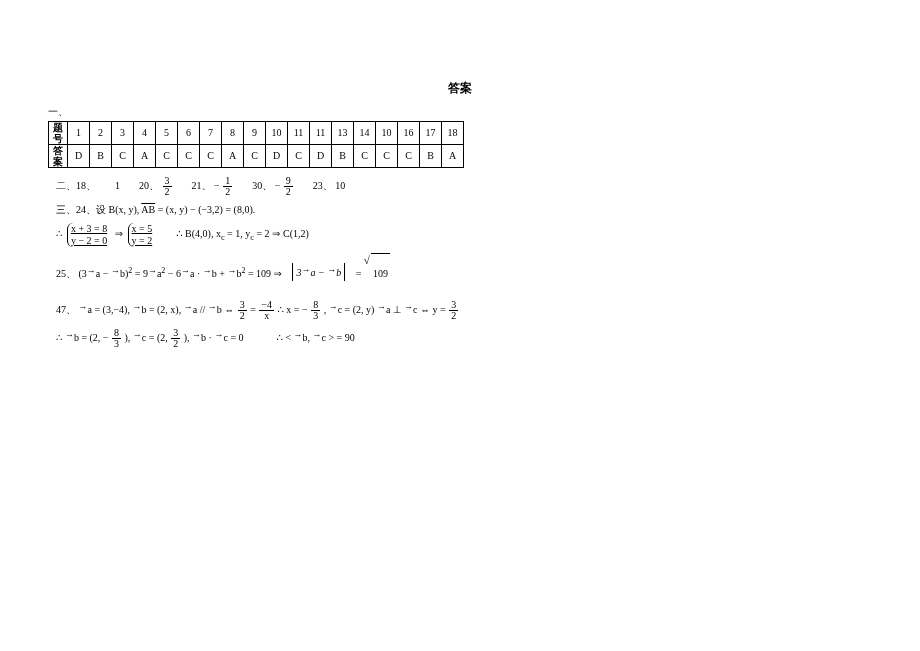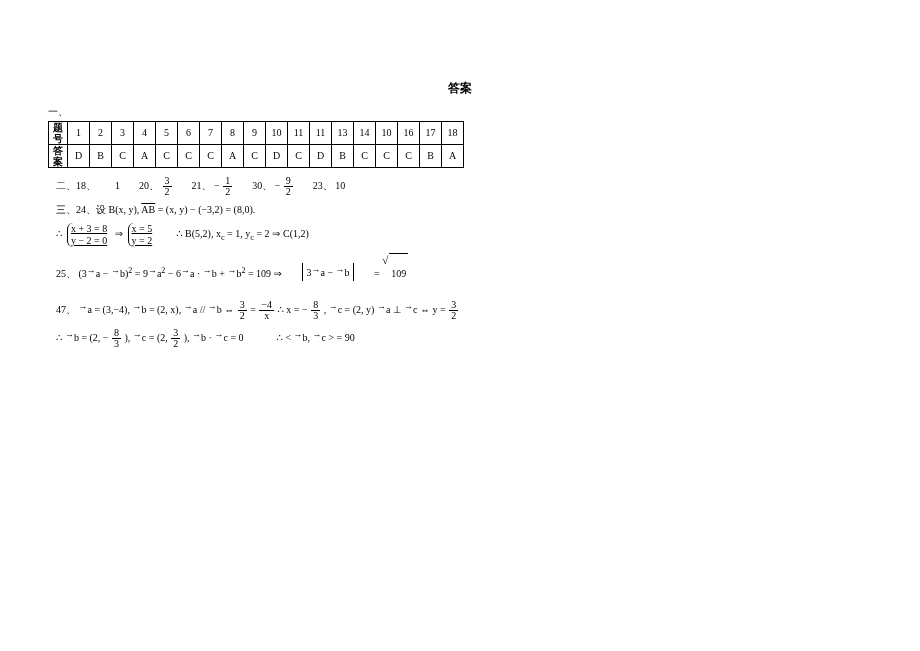--- a/index.html
+++ b/index.html
@@ -77,21 +77,22 @@
     border-top:1px solid #000;
     padding:13px 2px;
     margin-left:1px;
   }
   .radic { font-size:11px; vertical-align: top; }
   .abs {
     display:inline-block;
     border-left:1px solid #000;
     border-right:1px solid #000;
     padding:0 3px;
-    margin:0 18px;
+    margin:0 8px;
+    font-style:italic;
   }
   .gap { display:inline-block; width:14px; }
   .sup { vertical-align: super; font-size: 8px; }
   .arrow { font-size:9px; vertical-align:super; }
 </style>
 </head>
 <body>
 
 <div class="page">
 
@@ -177,21 +178,21 @@
     <span class="brace">
       <span class="r">x + 3 = 8</span>
       <span class="r">y − 2 = 0</span>
     </span>
     <span>⇒</span>
     <span class="brace">
       <span class="r">x = 5</span>
       <span class="r">y = 2</span>
     </span>
     <span class="gap"></span>
-    <span>∴ B(5,2), x</span><sub>c</sub>
+    <span>∴ B(4,0), x</span><sub>c</sub>
     <span> = 1, y</span><sub>c</sub>
     <span> = 2 ⇒ C(1,2)</span>
   </div>
 
   <div class="line">
     <span>25、</span>
     <span>(3<span class="arrow">→</span>a − <span class="arrow">→</span>b)<span class="sup">2</span> = 9<span class="arrow">→</span>a<span class="sup">2</span> − 6<span class="arrow">→</span>a · <span class="arrow">→</span>b + <span class="arrow">→</span>b<span class="sup">2</span> = 109 ⇒ </span>
     <span class="abs">3<span class="arrow">→</span>a − <span class="arrow">→</span>b</span>
     <span> = </span>
     <span class="radic">√</span><span class="sqrt">109</span>

